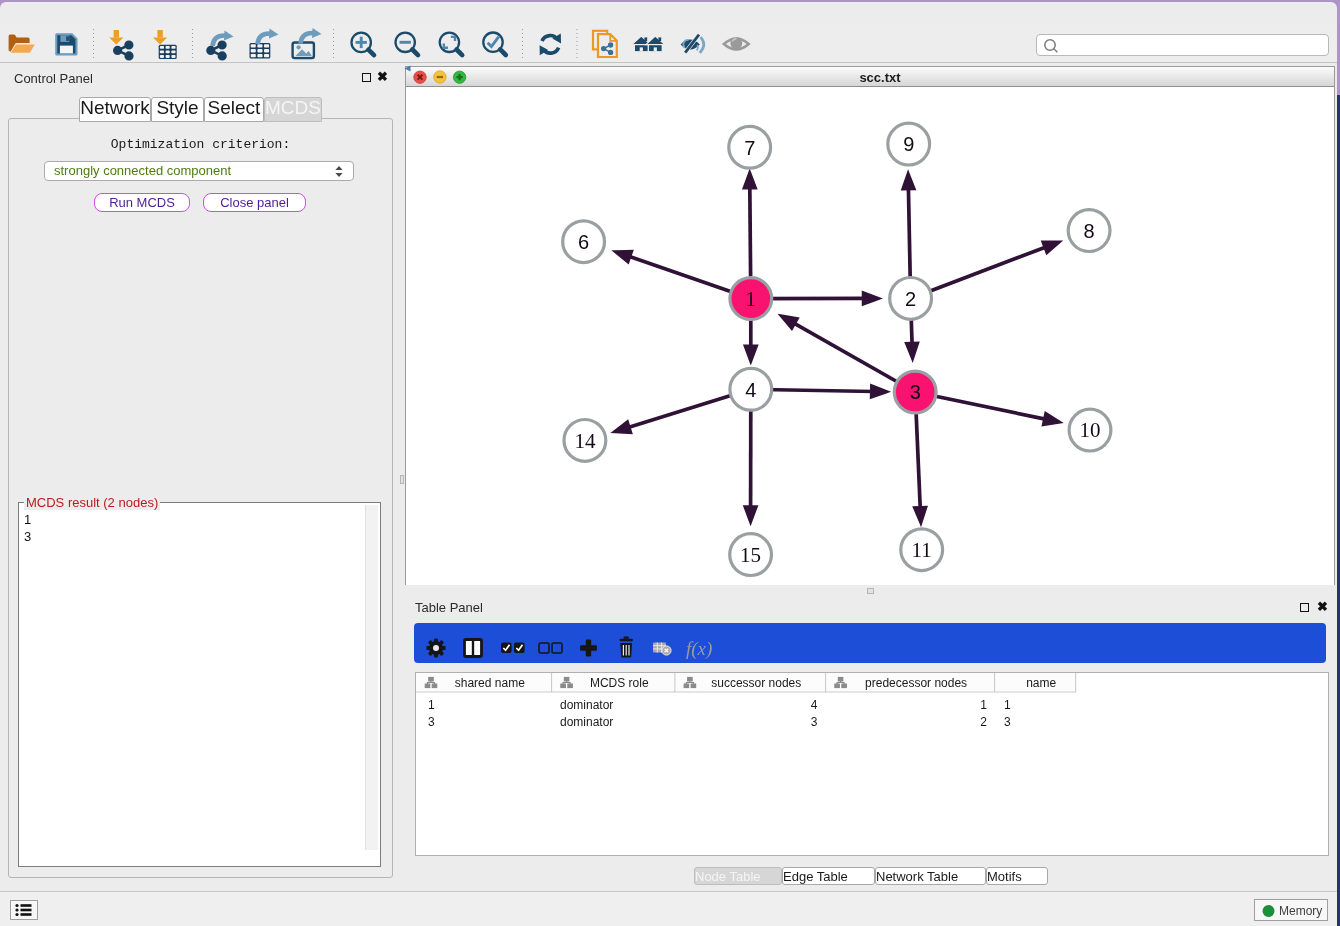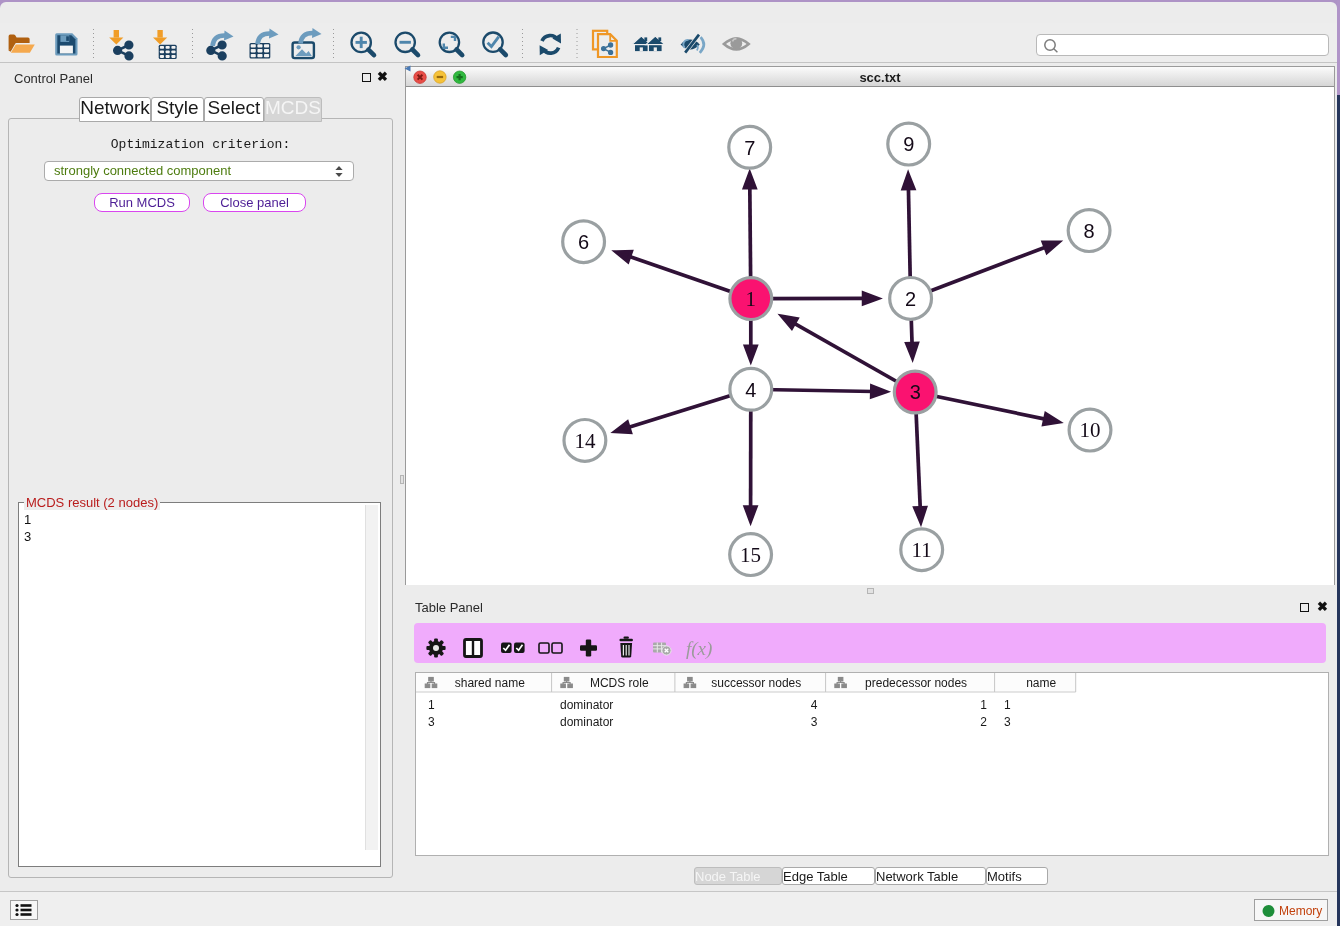--- a/index.html
+++ b/index.html
@@ -38,29 +38,29 @@
   border:1px solid #9a9a9a; background:#fff; }
 #nettitle { position:absolute; left:0; top:0; width:100%; height:20px;
   background:linear-gradient(#fbfbfb,#d6d6d6); border-bottom:1px solid #8e8e8e; }
 #netname { position:absolute; top:3px; left:10px; width:100%; text-align:center; font-size:13px; color:#1c1c1c; font-weight:bold; }
 #netcanvas { position:absolute; left:0; top:21px; width:928px; height:498px; background:#fff; }
 #netbottom { position:absolute; left:405px; top:583px; width:930px; height:12px; background:#ececec; }
 #tp { position:absolute; left:405px; top:595px; width:930px; height:293px; background:#ececec; }
 #tphead { position:absolute; left:10px; top:3px; font-size:13px; color:#2b2b2b; }
 #tpmax { position:absolute; left:895px; top:6px; width:9px; height:9px; border:1.5px solid #111; }
 #tpclose { position:absolute; left:912px; top:2px; font-size:13px; color:#111; font-weight:bold; }
-#tptools { position:absolute; left:9px; top:26px; width:912px; height:40px; background:#f0abfc; border-radius:4px;text-decoration:underline; }
+#tptools { position:absolute; left:9px; top:26px; width:912px; height:40px; background:#1d4ed8; border-radius:4px;text-decoration:underline; }
 #tptable { position:absolute; left:10px; top:75px; width:914px; height:184px; background:#fff; border:1px solid #b0b0b0; }
 .btab { position:absolute; top:270px; height:18px; background:#fff; border:1px solid #a9a9a9;
   font-size:13px; color:#1a1a1a; line-height:17px; border-radius:3px; }
 #btabNode { background:#d6d6d6; color:#f5f5f5; border-color:#bdbdbd; }
 #status { position:absolute; left:0; top:889px; width:1337px; height:35px; background:#efefef; border-top:1px solid #c6c6c6; }
 #listbtn { position:absolute; left:10px; top:8px; width:28px; height:20px; background:#f7f7f7; border:1px solid #9f9f9f; }
 #membtn { position:absolute; left:1254px; top:7px; width:74px; height:22px; background:#f7f7f7; border:1px solid #9f9f9f; }
-#memtext { position:absolute; left:24px; top:3.5px; font-size:12px; color:#c2410c; }
+#memtext { position:absolute; left:24px; top:3.5px; font-size:12px; color:#404040; }
 #rightstrip { position:absolute; left:1337px; top:0; width:3px; height:926px; background:#b094c8; }
 #rightstrip2 { position:absolute; left:1337px; top:95px; width:3px; height:831px; background:#26365c; }
 .grip { position:absolute; background:#e2e2e2; border:1px solid #b5b5b5; }
 </style>
 </head>
 <body>
 <div id="app">
   <div id="toolbar">
     <svg width="1340" height="38" style="position:absolute;left:0;top:0">
         <g transform="translate(0,-23)">

